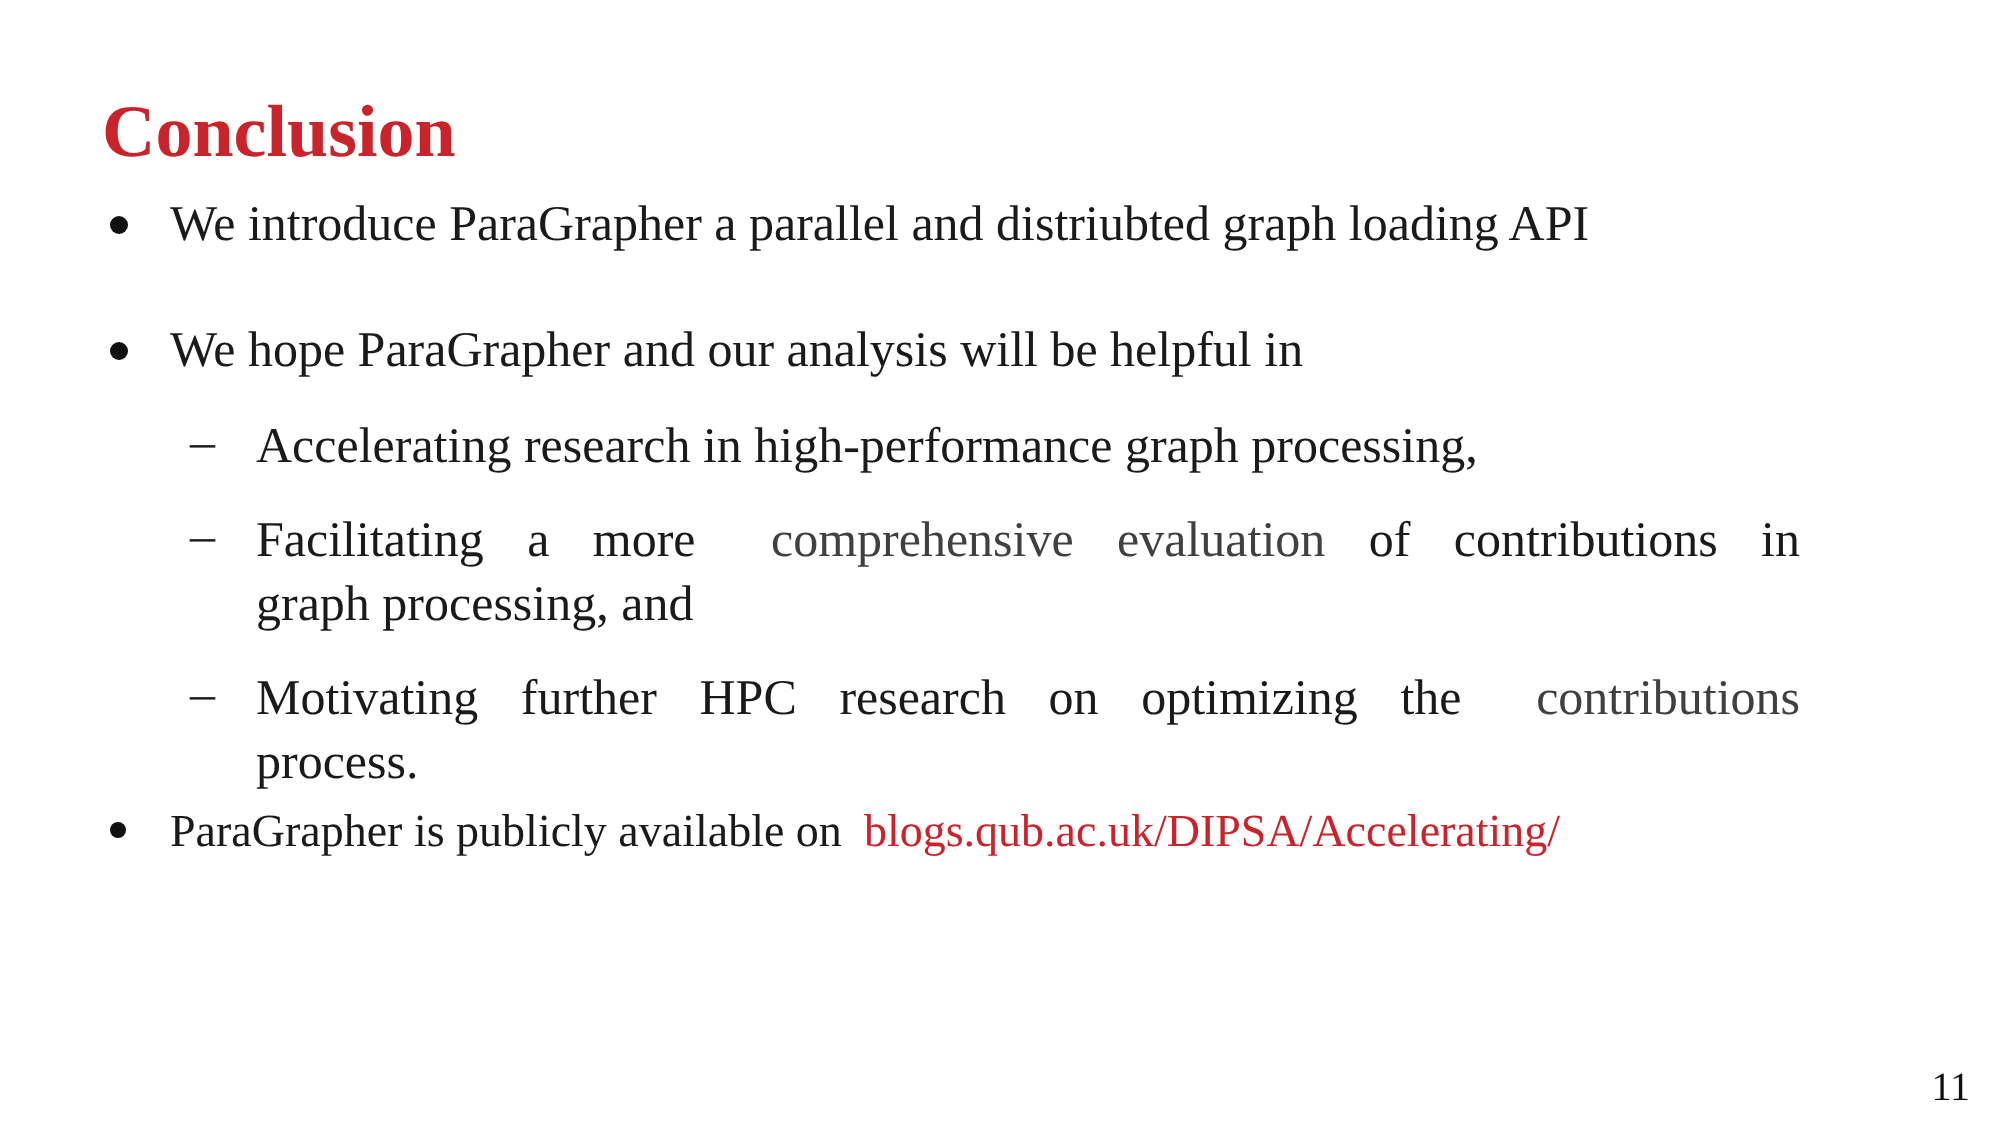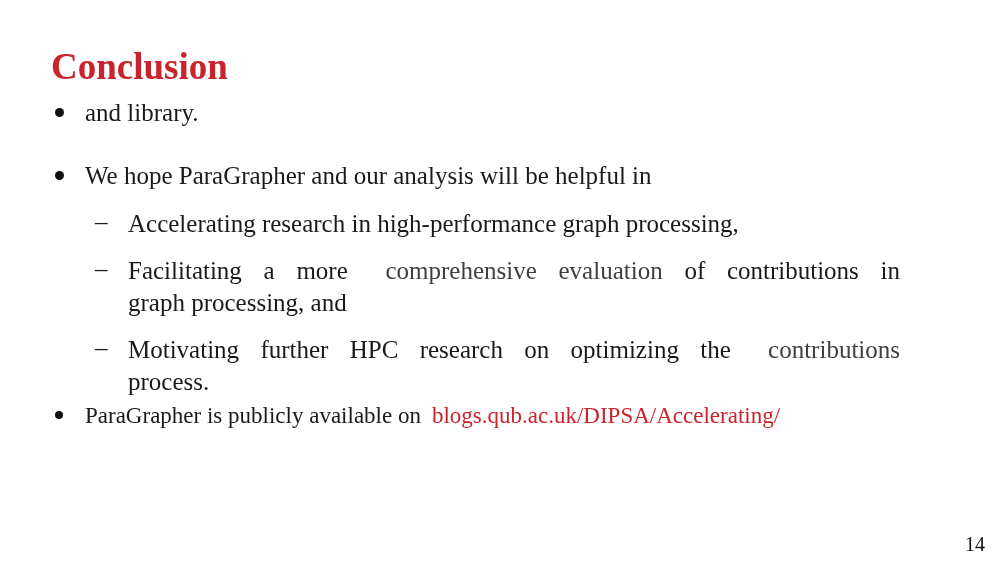--- a/index.html
+++ b/index.html
@@ -73,21 +73,21 @@
 <body>
 
 <div class="slide">
 
   <h1 class="title">Conclusion</h1>
 
   <div class="content">
 
     <div class="item mb-item1">
       <span class="dot"></span>
-      <div class="line"><span>and library.</span></div>
+      <div class="line"><span>We introduce ParaGrapher a parallel and distriubted graph loading API</span></div>
     </div>
 
     <div class="item mb-item2">
       <span class="dot"></span>
       <div class="line"><span>We hope ParaGrapher and our analysis will be helpful in</span></div>
     </div>
 
     <div class="sub mb-sub">
       <span class="dash">–</span>
       <div class="line"><span>Accelerating research in high-performance graph processing,</span></div>
@@ -105,15 +105,15 @@
       <div class="line"><span>process.</span></div>
     </div>
 
     <div class="item item-small">
       <span class="dot"></span>
       <div class="line"><span>ParaGrapher is publicly available on</span><a class="link">blogs.qub.ac.uk/DIPSA/Accelerating/</a></div>
     </div>
 
   </div>
 
-  <div class="page-number">14</div>
+  <div class="page-number">11</div>
 
 </div>
 
 </body></html>

